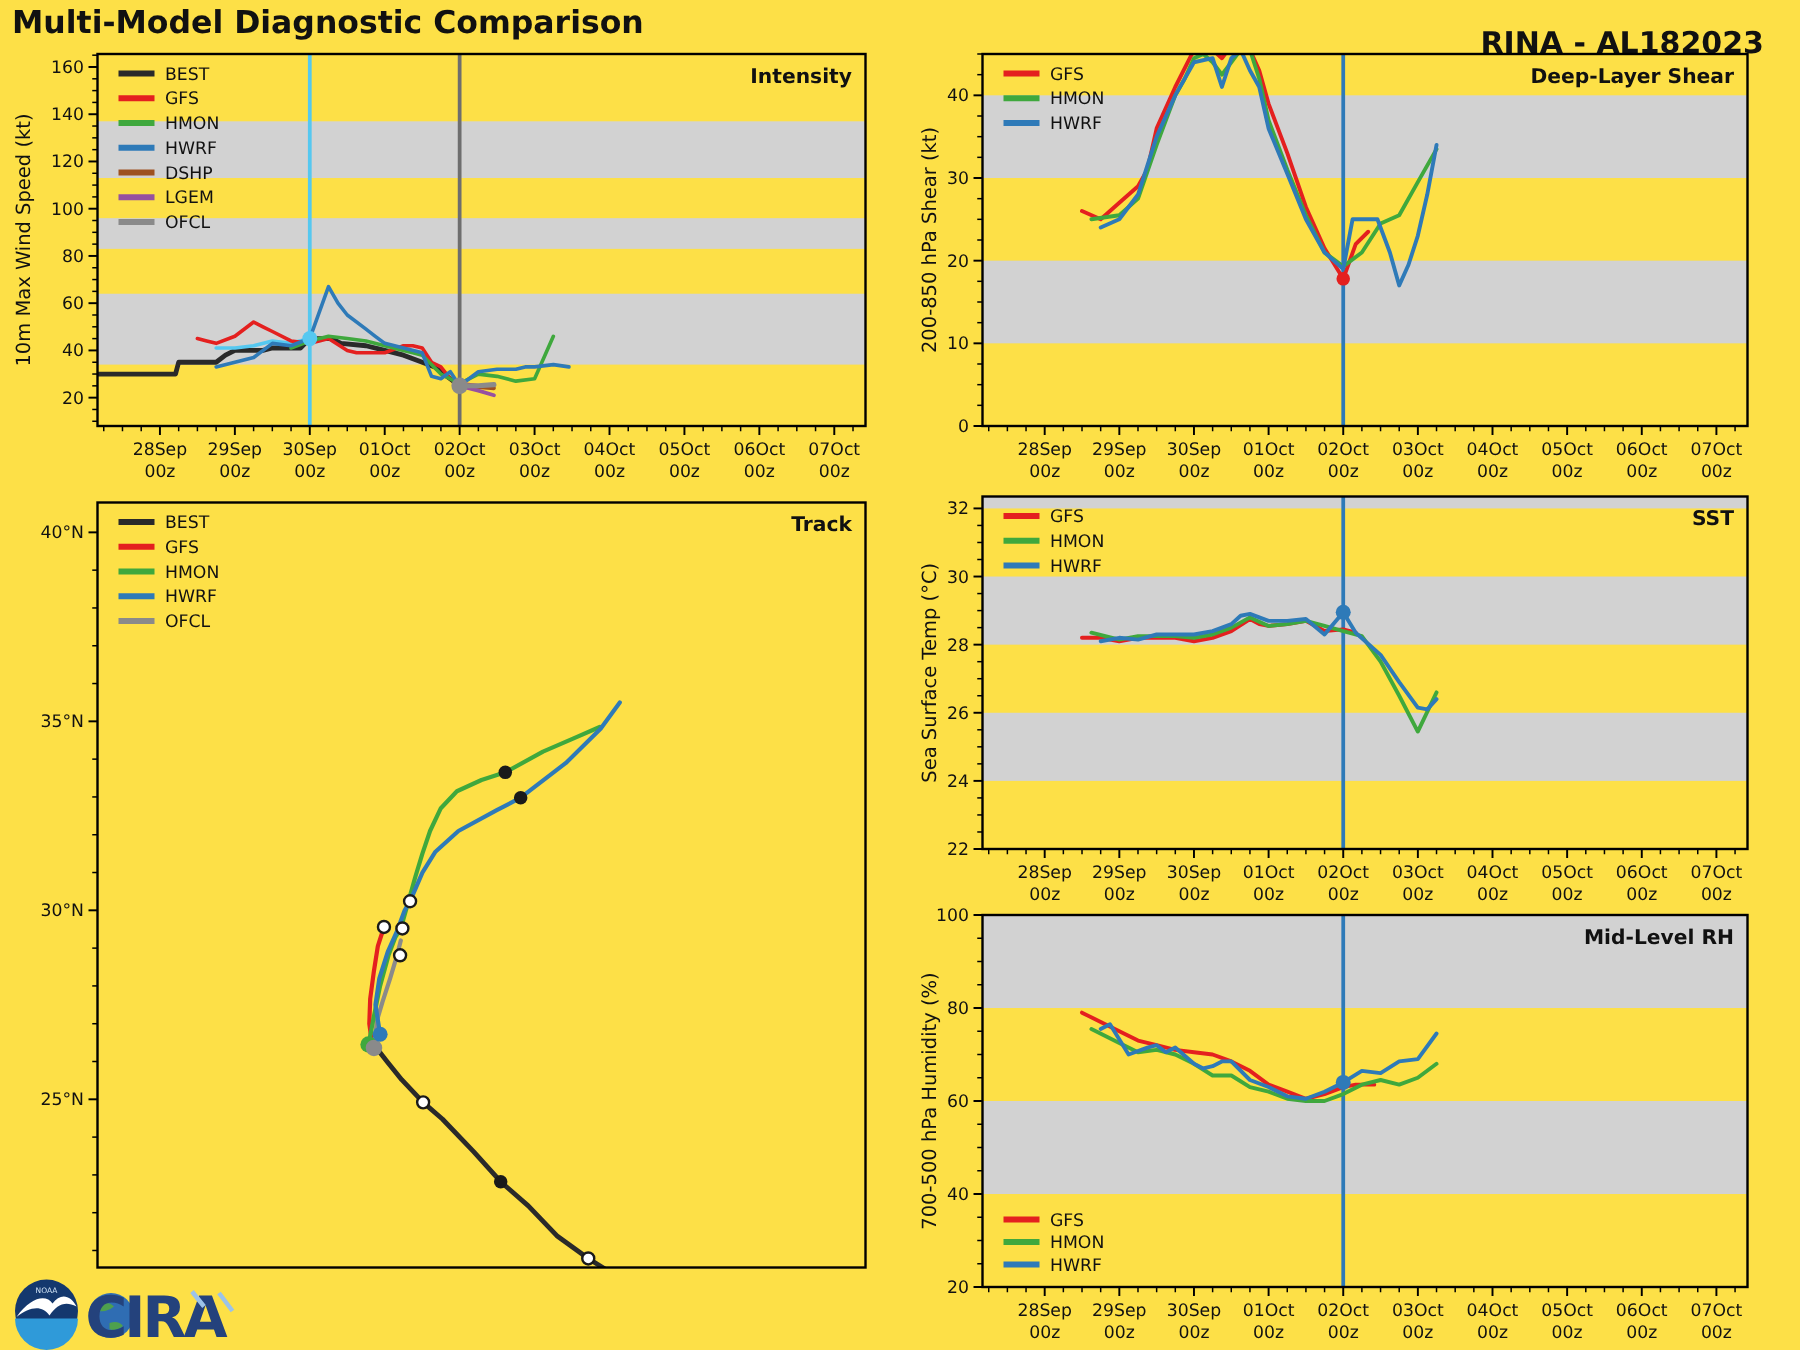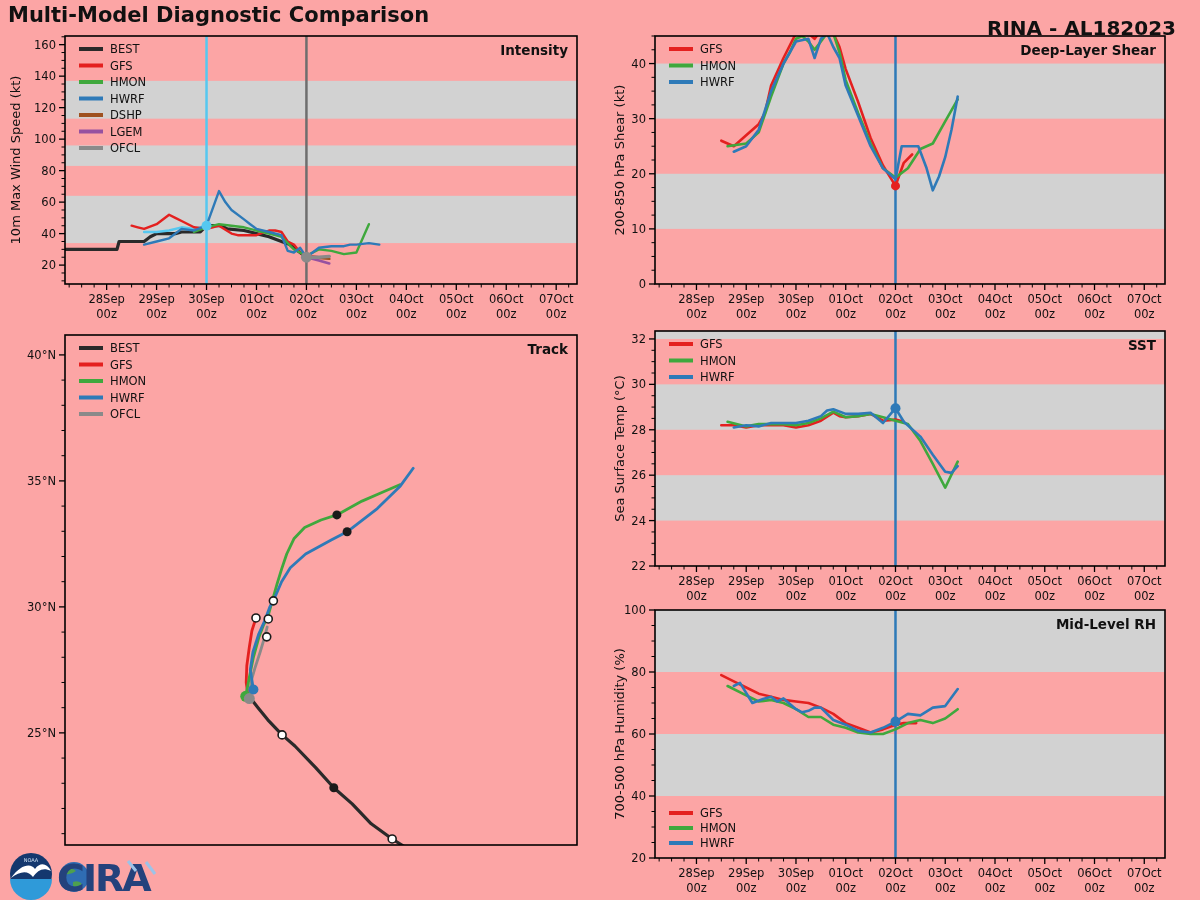--- a/index.html
+++ b/index.html
@@ -1,16 +1,16 @@
 <!DOCTYPE html>
 <html><head>
 <meta charset="utf-8">
 <style>
   html,body{margin:0;padding:0;background:#ffffff;}
-  .page{position:relative;width:1200px;height:900px;background:#fca5a5;
+  .page{position:relative;width:1200px;height:900px;background:#fde047;
         font-family:"DejaVu Sans", sans-serif;overflow:hidden;}
   .title-left{position:absolute;left:8px;top:3px;font-size:21px;font-weight:bold;color:#111;}
   .title-right{position:absolute;right:24px;top:16px;font-size:20px;font-weight:bold;color:#111;}
   #charts{position:absolute;left:0;top:0;}
   svg text{font-family:"DejaVu Sans", sans-serif;}
 </style>
 </head>
 <body>
 
 <div class="page">

